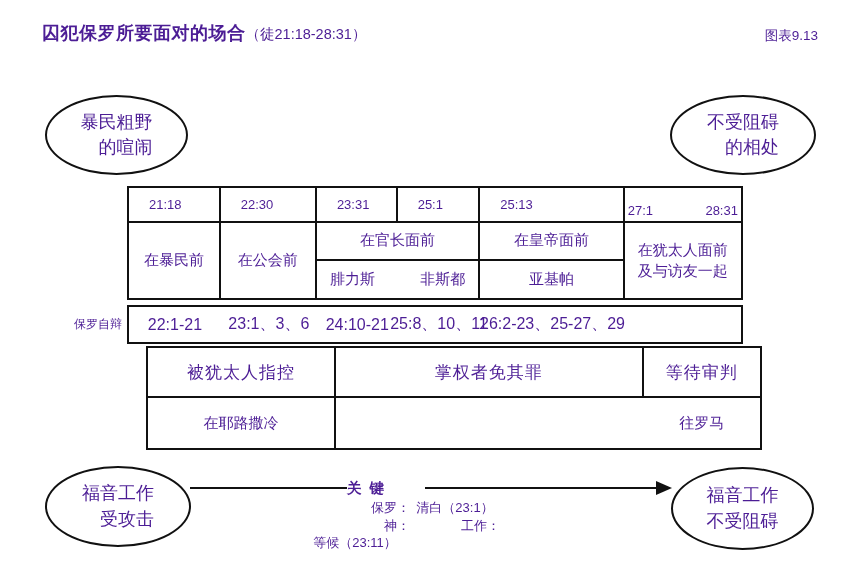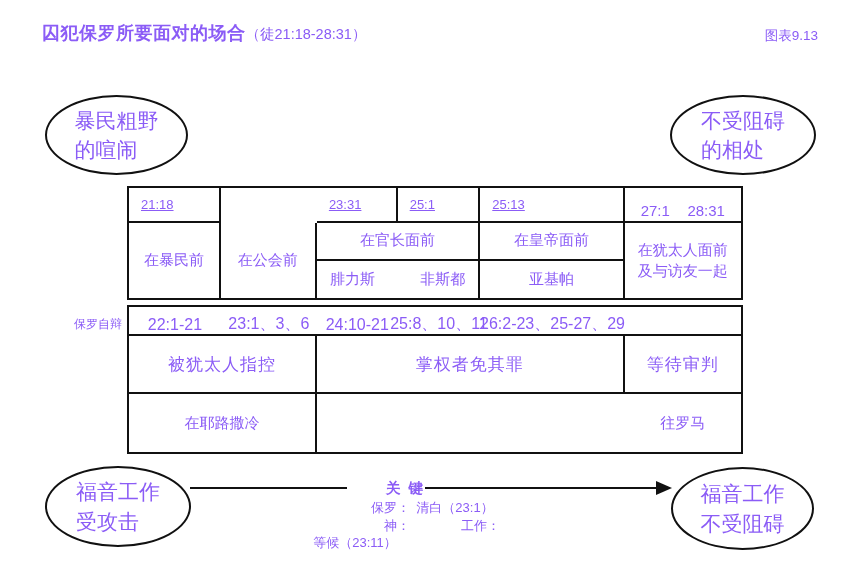--- a/index.html
+++ b/index.html
@@ -3,42 +3,42 @@
 <meta charset="utf-8">
 <style>
   * { margin: 0; padding: 0; box-sizing: border-box; }
   html, body { background: #ffffff; }
   #canvas {
     position: relative;
     width: 865px;
     height: 587px;
     background: #ffffff;
     font-family: "Liberation Sans", "DejaVu Sans", sans-serif;
-    color: #8b5cf6;
+    color: #4c1d95;
     overflow: hidden;
   }
   
   .title {
     position: absolute; left: 42px; top: 21px;
     font-size: 18px; font-weight: bold; letter-spacing: 0.5px;
     white-space: nowrap;
   }
   .title .ref { font-size: 14.5px; font-weight: normal; letter-spacing: 0; }
   .figure-label {
     position: absolute; right: 47px; top: 27px;
     font-size: 13.5px;
   }
   
   .bubble {
     position: absolute;
     border: 2px solid #111;
     border-radius: 50%;
     display: flex; align-items: center; justify-content: center;
-    text-align: left;
-    font-size: 21px; line-height: 1.4;
+    text-align: right;
+    font-size: 18px; line-height: 1.4;
     white-space: pre-line;
     background: #fff;
   }
   .b-tl { left: 45px;  top: 95px;  width: 143px; height: 80px; }
   .b-tr { left: 670px; top: 95px;  width: 146px; height: 80px; }
   .b-bl { left: 45px;  top: 466px; width: 146px; height: 81px; }
   .b-br { left: 671px; top: 467px; width: 143px; height: 83px; }
   
   .tblock {
     position: absolute; left: 127px; width: 616px;
@@ -46,29 +46,30 @@
     display: grid;
   }
   .block-main { top: 186px; height: 114px;
     grid-template-columns: 15% 15.7% 13.2% 13.5% 23.6% 19%;
     grid-template-rows: 35px 1fr 1fr;
   }
   .block-defense { top: 305px; height: 39px;
     grid-template-columns: 15% 15.7% 13.2% 13.5% 23.6% 19%;
     grid-template-rows: 1fr;
   }
-  .block-outcome { top: 334px; height: 120px;
+  .block-outcome { top: 346px; height: 104px;
     grid-template-columns: 30.7% 50.3% 19%;
     grid-template-rows: 1fr 1fr;
+    margin-left: 19px;
   }
   .cell { display: flex; align-items: center; justify-content: center; }
   .br { border-right: 2px solid #111; }
   .bb { border-bottom: 2px solid #111; }
-  .vcell { justify-content: flex-start; padding-left: 12px; font-size: 13px; text-decoration: underline; }
-  .vcell-split { justify-content: space-between; padding: 0 16px; font-size: 15px; margin-top: 12px; }
+  .vcell { justify-content: flex-start; padding-left: 20px; font-size: 13px; }
+  .vcell-split { justify-content: space-between; padding: 0 3px; font-size: 13px; margin-top: 12px; }
   .occ { font-size: 15px; text-align: center; }
   .pre { white-space: pre-line; line-height: 1.35; }
   .split { justify-content: space-between; padding: 0 13px; }
   .defcell { font-size: 16px; white-space: nowrap; }
   .defense-label {
     position: absolute; left: 50px; top: 305px; width: 72px; height: 39px;
     display: flex; align-items: center; justify-content: flex-end;
     font-size: 12px;
   }
   .outcome { font-size: 17px; letter-spacing: 1px; }
@@ -79,21 +80,21 @@
   .seg-right { left: 425px; width: 232px; }
   .arrow-head {
     position: absolute; left: 656px; top: 481px;
     width: 0; height: 0;
     border-left: 16px solid #111;
     border-top: 7px solid transparent;
     border-bottom: 7px solid transparent;
   }
   .key-title {
     position: absolute; left: 347px; top: 479px; width: 78px;
-    text-align: right; font-size: 14.5px; font-weight: bold;
+    text-align: left; font-size: 14.5px; font-weight: bold;
     letter-spacing: 2px; background: #fff;
   }
   .key-entries {
     position: absolute; left: 300px; top: 499px; width: 200px;
     display: grid; grid-template-columns: 55% 45%;
     font-size: 13px; line-height: 17.5px;
   }
   .key-label { text-align: right; }
   .key-value { text-align: center; }
 </style>
@@ -112,20 +113,21 @@
   <div class="bubble b-tr">不受阻碍
 的相处</div>
   <div class="bubble b-bl">福音工作
 受攻击</div>
   <div class="bubble b-br">福音工作
 不受阻碍</div>
 
   <div class="tblock block-main">
 
     <div class="cell vcell br bb" style="grid-column:1;grid-row:1">21:18</div>
+    <div class="cell vcell br bb" style="grid-column:2;grid-row:1">22:30</div>
     <div class="cell vcell br bb" style="grid-column:3;grid-row:1">23:31</div>
     <div class="cell vcell br bb" style="grid-column:4;grid-row:1">25:1</div>
     <div class="cell vcell br bb" style="grid-column:5;grid-row:1">25:13</div>
     <div class="cell vcell-split bb" style="grid-column:6;grid-row:1">
       <span>27:1</span>
       <span>28:31</span>
     </div>
 
     <div class="cell occ br" style="grid-column:1;grid-row:2/span 2">在暴民前</div>
     <div class="cell occ br bb" style="grid-column:3/span 2;grid-row:2">在官长面前</div>

